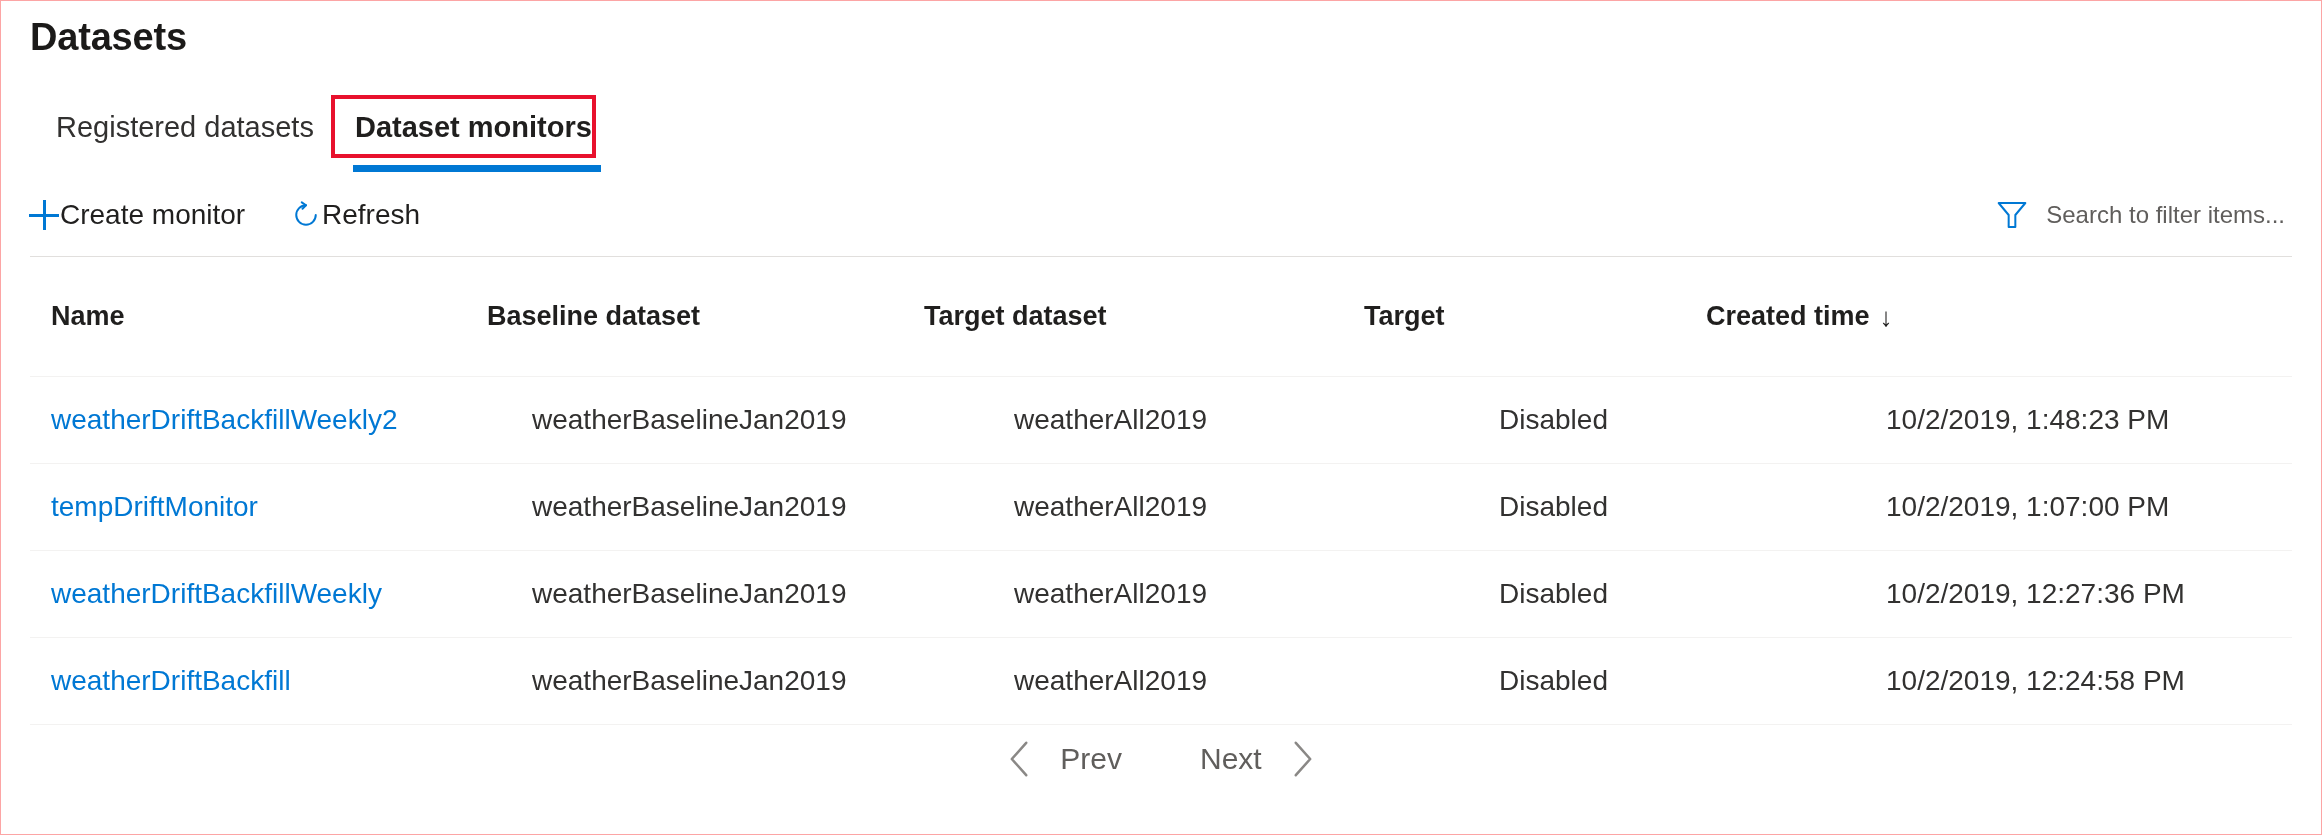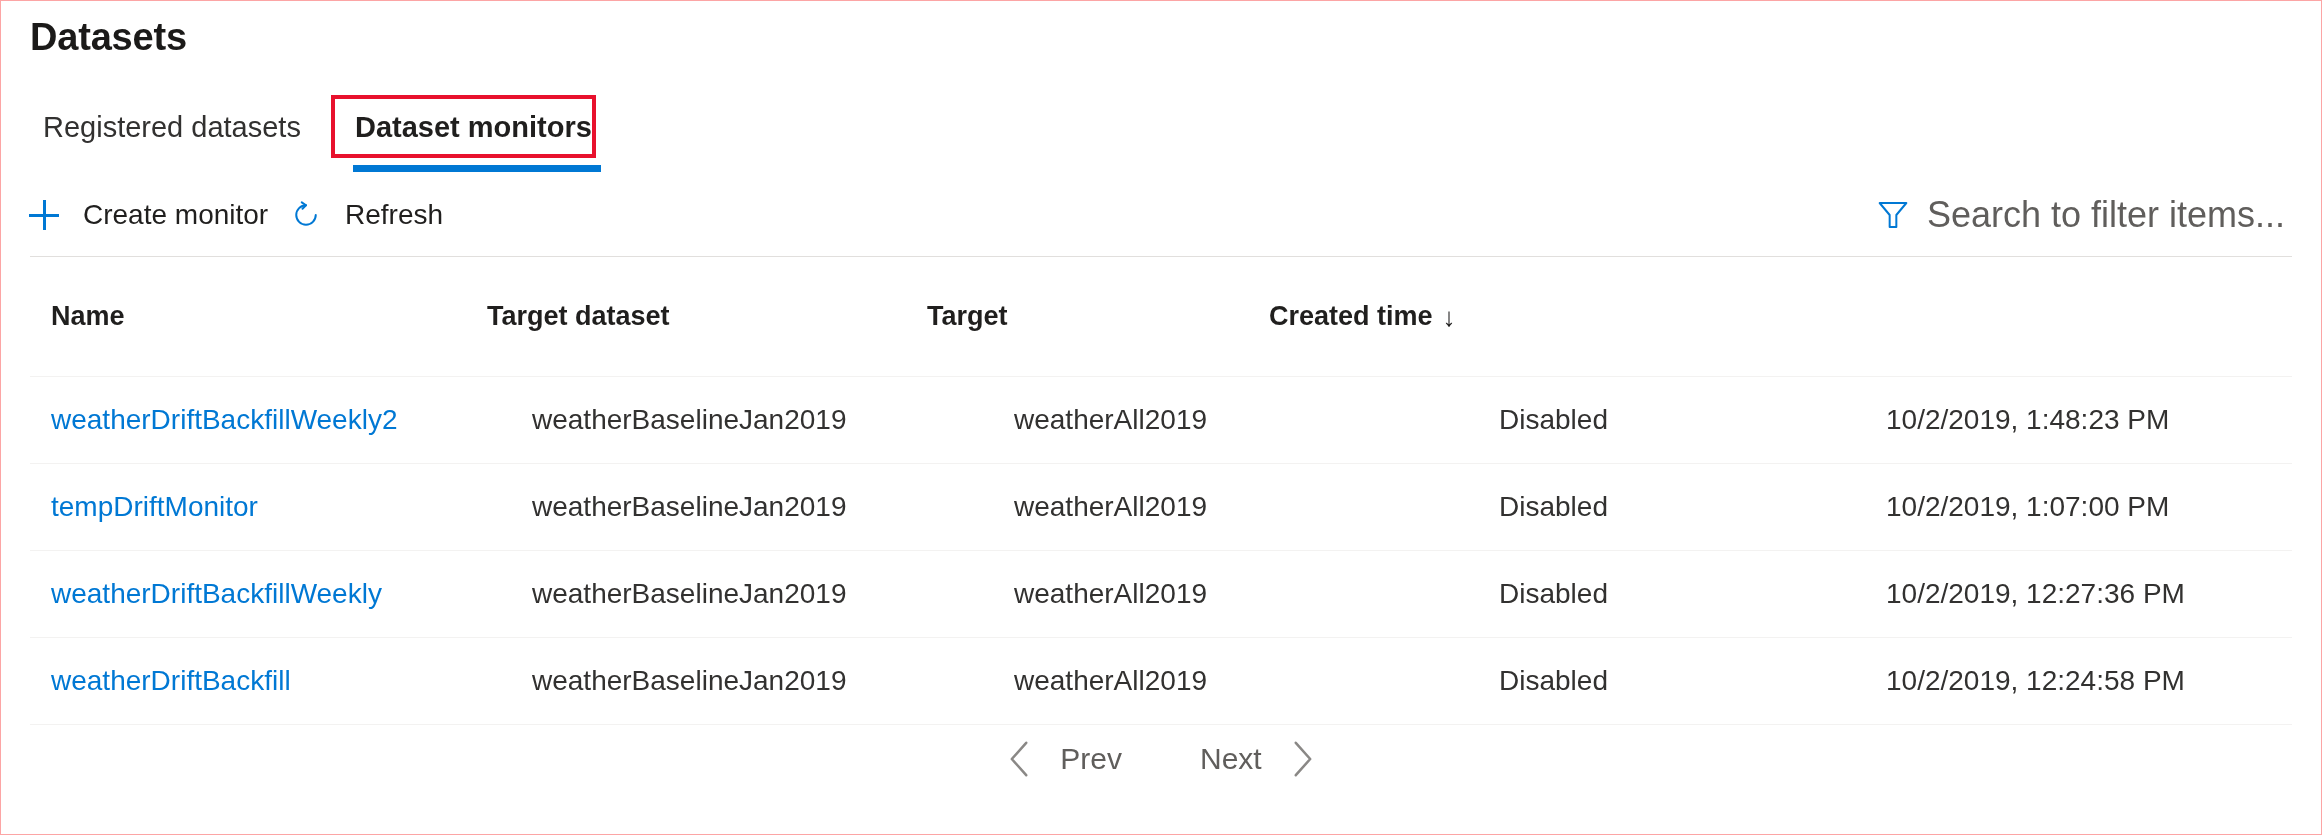--- a/index.html
+++ b/index.html
@@ -45,21 +45,21 @@
     position: absolute;
     top: 0px;
     height: 62px;
     display: flex;
     align-items: center;
     font-size: 29px;
     color: #323130;
     cursor: pointer;
     box-sizing: border-box;
   }
-  .tab-registered { left: 42px; justify-content: flex-end; }
+  .tab-registered { left: 55px; justify-content: flex-end; }
   .tab-monitors {
     left: 330px;
     padding: 0 24px;
     font-weight: 600;
     color: #201f1e;
   }
   .tab-underline {
     position: absolute;
     left: 352px;
     top: 164px;
@@ -85,21 +85,21 @@
     top: 185px;
     width: 100%;
     height: 70px;
   }
   .cmd-btn {
     position: absolute;
     top: 0;
     height: 58px;
     display: flex;
     align-items: center;
-    gap: 24px;
+    gap: 1px;
     cursor: pointer;
     font-size: 28px;
     color: #201f1e;
     white-space: nowrap;
   }
   .cmd-create { left: 28px; }
   .cmd-refresh { left: 290px; }
 
   .icon-plus {
     display: inline-block;
@@ -133,21 +133,21 @@
     position: absolute;
     right: 36px;
     top: 0px;
     height: 58px;
     display: flex;
     align-items: center;
     gap: 18px;
     cursor: text;
   }
   .search-filter .ph {
-    font-size: 36px;
+    font-size: 24px;
     color: #605e5c;
     white-space: nowrap;
   }
 
   
   .table {
     position: absolute;
     left: 29px;
     top: 255px;
     width: 2262px;
@@ -275,20 +275,25 @@
   <div class="table">
 
     <div class="rule"></div>
 
     <div class="row hrow">
       <div class="c-name">
         <span class="hcell">
             <span>Name</span>
           </span>
       </div>
+      <div class="c-base">
+        <span class="hcell">
+            <span>Baseline dataset</span>
+          </span>
+      </div>
       <div class="c-target">
         <span class="hcell">
             <span>Target dataset</span>
           </span>
       </div>
       <div class="c-state">
         <span class="hcell">
             <span>Target</span>
           </span>
       </div>

